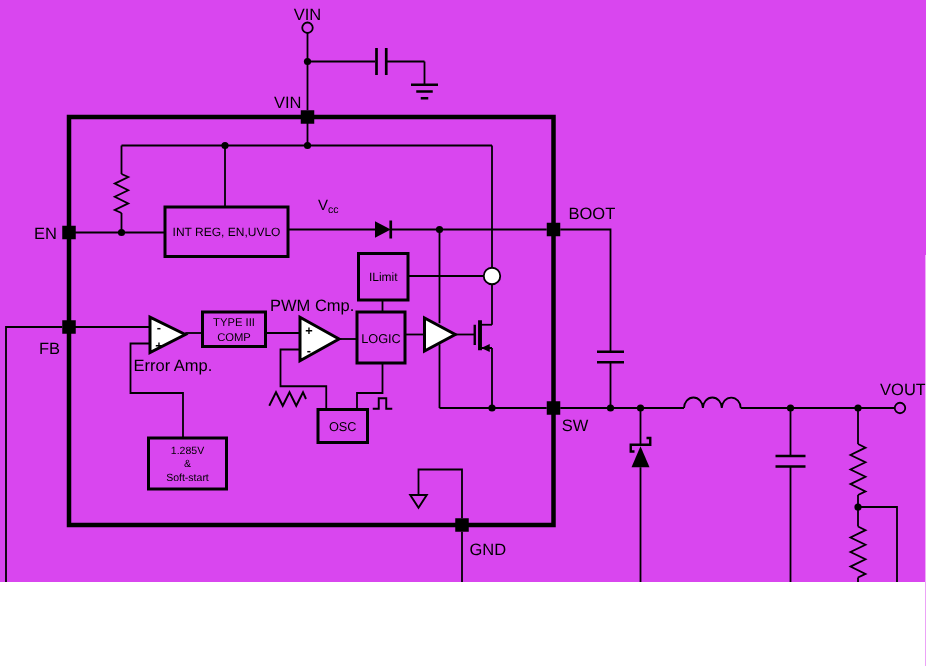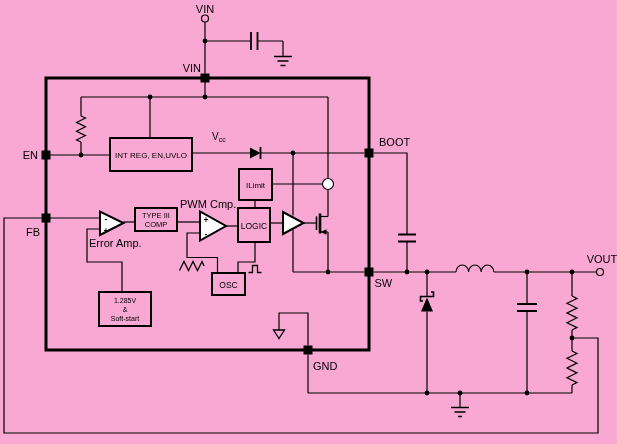--- a/index.html
+++ b/index.html
@@ -1,16 +1,16 @@
 <!DOCTYPE html>
 <html><head>
 <meta charset="utf-8">
 <style>
   html,body{margin:0;padding:0;background:#ffffff;}
-  #stage{position:relative;width:617px;height:444px;background:#f9a8d4;overflow:hidden;}
+  #stage{position:relative;width:617px;height:388px;background:#d946ef;overflow:hidden;}
   svg{display:block;}
   text{font-family:"Liberation Sans","DejaVu Sans",sans-serif;fill:#000;}
   .lbl{font-size:11px;}
   .blk{font-size:8px;}
   .blk9{font-size:8.5px;}
   .blk75{font-size:7.5px;}
   .blk7{font-size:7px;}
   .sign{font-size:8.5px;font-weight:bold;}
   .vcc{font-size:10px;}
   .vccsub{font-size:7px;}

